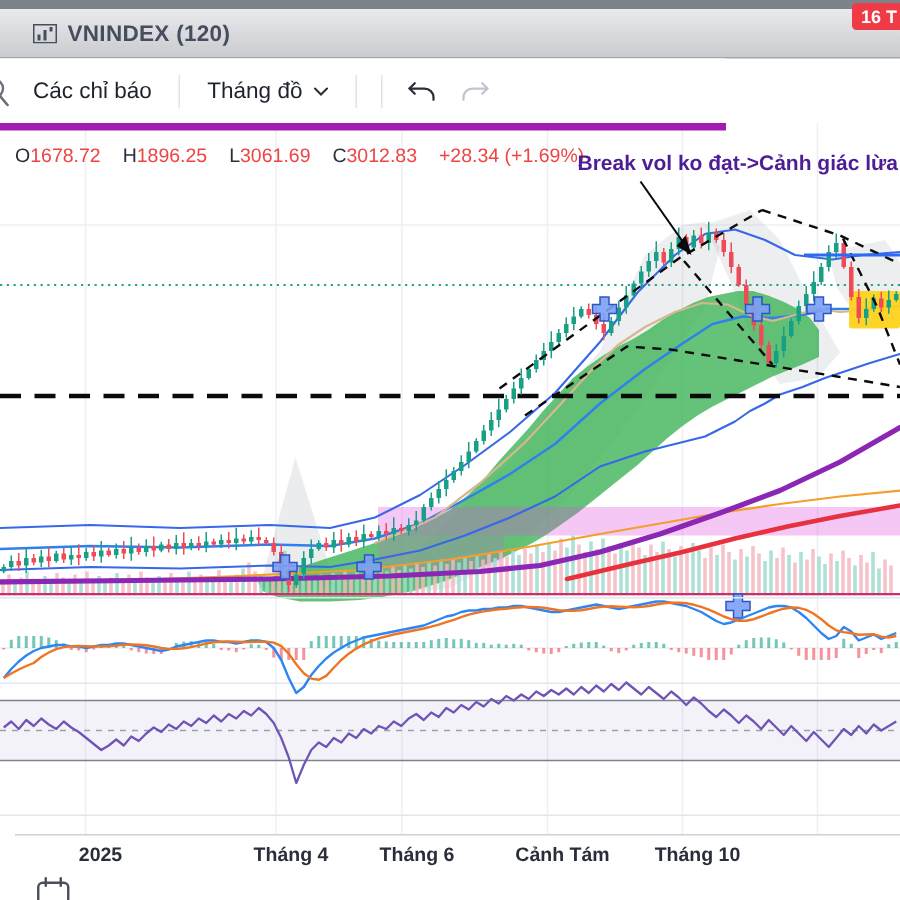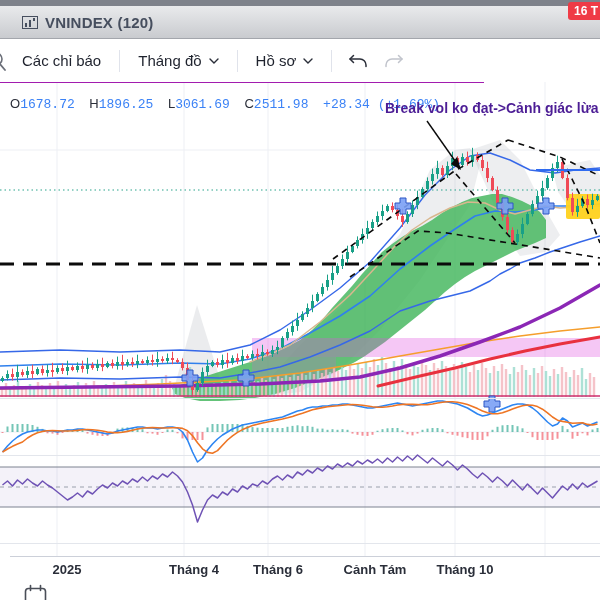--- a/index.html
+++ b/index.html
@@ -7,29 +7,29 @@
           font-family:"Liberation Sans",sans-serif;padding-left:45px;-webkit-font-smoothing:antialiased;}
   
   .top-strip{position:absolute;left:0;top:0;width:600px;height:6px;background:#7e828b;z-index:4;}
   .title-bar{position:absolute;left:0;top:6px;width:600px;height:32px;z-index:4;
              background:linear-gradient(#e9eaec,#c9cbcf);border-bottom:1px solid #a3a6ac;
              display:flex;align-items:center;}
   .title-bar .t-icon{margin-left:22px;width:16px;height:13px;}
   .title-text{margin-left:7px;font-size:15px;font-weight:bold;color:#464e5e;letter-spacing:.2px;}
   
   .toolbar{position:absolute;left:0;top:39px;width:484px;height:43px;background:#fff;z-index:4;
-           border-bottom:1px solid #a21caf;display:flex;align-items:center;color:#1e222d;font-size:15px;}
+           border-bottom:5px solid #a21caf;display:flex;align-items:center;color:#1e222d;font-size:15px;}
   .tb-item{display:flex;align-items:center;gap:7px;padding:6px 10px;border-radius:4px;cursor:pointer;white-space:nowrap;}
   .tb-div{width:1px;height:22px;background:#e0e3eb;margin:0 8px;}
   .tb-icon-btn{padding:6px 8px;cursor:pointer;display:flex;align-items:center;}
   .half-icon{margin-left:-8px;width:20px;height:20px;flex:none;}
   
   .legend{position:absolute;left:10px;top:96px;z-index:3;font-size:13px;color:#2a2e39;white-space:nowrap;}
   .legend b{font-weight:normal;color:#2a2e39;}
-  .legend .v{color:#3b82f6;font-family:Liberation Mono, monospace;}
+  .legend .v{color:#ef4444;}
   .legend span{margin-right:2px;}
   .legend .gap{margin-right:9px;}
   .annotation{position:absolute;left:385px;top:100px;z-index:3;font-size:14px;font-weight:bold;color:#4c1d95;white-space:nowrap;}
   
   .time-axis{position:absolute;left:10px;top:556px;width:600px;height:24px;background:#fff;
              border-top:1px solid #ccd0d9;z-index:4;}
   .ta-label{position:absolute;top:5px;transform:translateX(-50%);font-size:13px;color:#2a2e39;font-weight:700;white-space:nowrap;}
   .ta-label.bold{font-weight:bold;}
   .ta-badge{position:absolute;left:568px;top:2px;height:15px;padding:2px 6px 1px 6px;background:#ef3b46;border-radius:3px;
             color:#fff;font-size:12px;font-weight:bold;white-space:nowrap;z-index:5;}
@@ -623,46 +623,40 @@
       <span>Các chỉ báo</span>
     </div>
     <div class="tb-div"></div>
     <div class="tb-item">
       <span>Tháng đồ</span>
       <svg width="10" height="6" viewBox="0 0 10 6">
         <path d="M1 1 L5 5 L9 1" fill="none" stroke="#2a2e39" stroke-width="1.4" stroke-linecap="round"></path>
       </svg>
     </div>
     <div class="tb-div"></div>
-    <div class="tb-item">
-      <span>Hồ sơ</span>
-      <svg width="10" height="6" viewBox="0 0 10 6">
-        <path d="M1 1 L5 5 L9 1" fill="none" stroke="#2a2e39" stroke-width="1.4" stroke-linecap="round"></path>
-      </svg>
-    </div>
     <div class="tb-div"></div>
     <div class="tb-icon-btn">
       <svg width="20" height="15" viewBox="0 0 20 15">
         <path d="M5.5 9.5 L2 6 L5.5 2.5" fill="none" stroke="#2a2e39" stroke-width="1.5" stroke-linecap="round" stroke-linejoin="round"></path>
         <path d="M2 6 H12 a6 6 0 0 1 6 6 v1.5" fill="none" stroke="#2a2e39" stroke-width="1.5" stroke-linecap="round"></path>
       </svg>
     </div>
     <div class="tb-icon-btn">
       <svg width="20" height="15" viewBox="0 0 20 15">
         <path d="M14.5 9.5 L18 6 L14.5 2.5" fill="none" stroke="#c1c4cc" stroke-width="1.5" stroke-linecap="round" stroke-linejoin="round"></path>
         <path d="M18 6 H8 a6 6 0 0 0 -6 6 v1.5" fill="none" stroke="#c1c4cc" stroke-width="1.5" stroke-linecap="round"></path>
       </svg>
     </div>
   </div>
 
   <div class="legend">
     <span><b>O</b><span class="v gap">1678.72</span></span>
     <span><b>H</b><span class="v gap">1896.25</span></span>
     <span><b>L</b><span class="v gap">3061.69</span></span>
-    <span><b>C</b><span class="v gap">2511.98</span></span>
+    <span><b>C</b><span class="v gap">3012.83</span></span>
     <span class="v">+28.34 (+1.69%)</span>
   </div>
 
   <div class="annotation">Break vol ko đạt-&gt;Cảnh giác lừa</div>
 
   <div class="time-axis">
     <span class="ta-label bold" style="left:57px">2025</span>
     <span class="ta-label" style="left:184px">Tháng 4</span>
     <span class="ta-label" style="left:268px">Tháng 6</span>
     <span class="ta-label" style="left:365px">Cảnh Tám</span>

